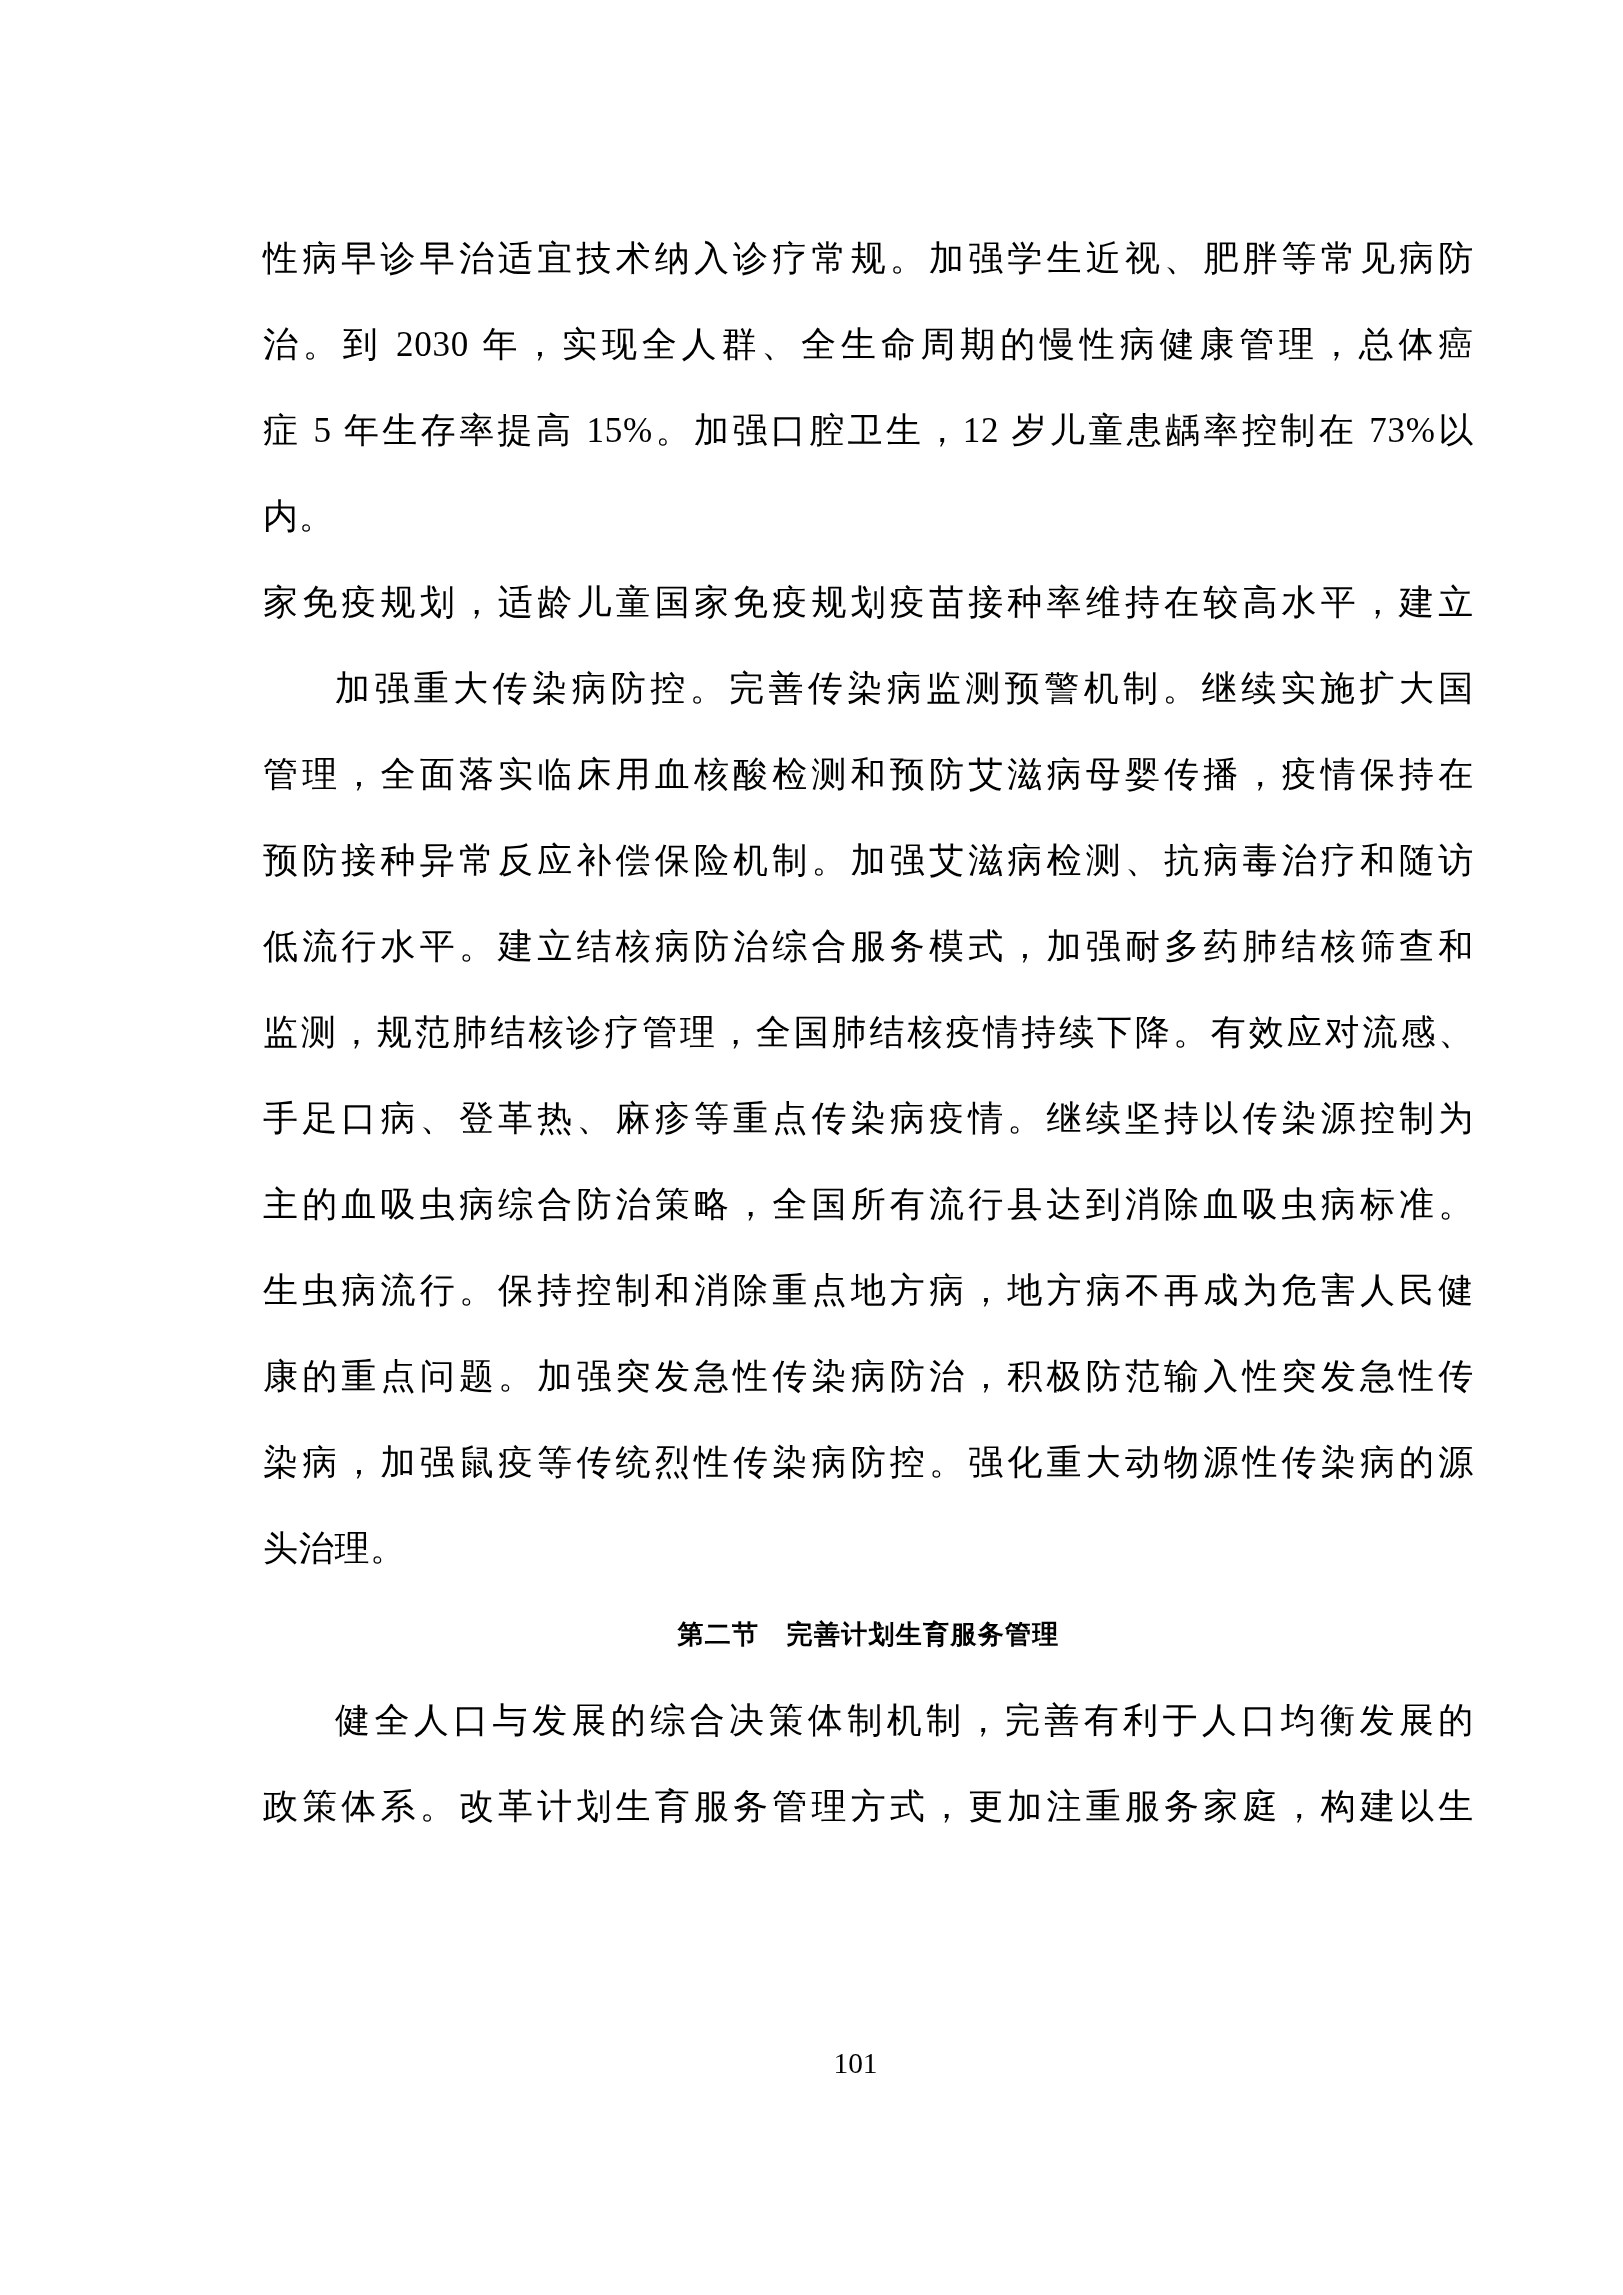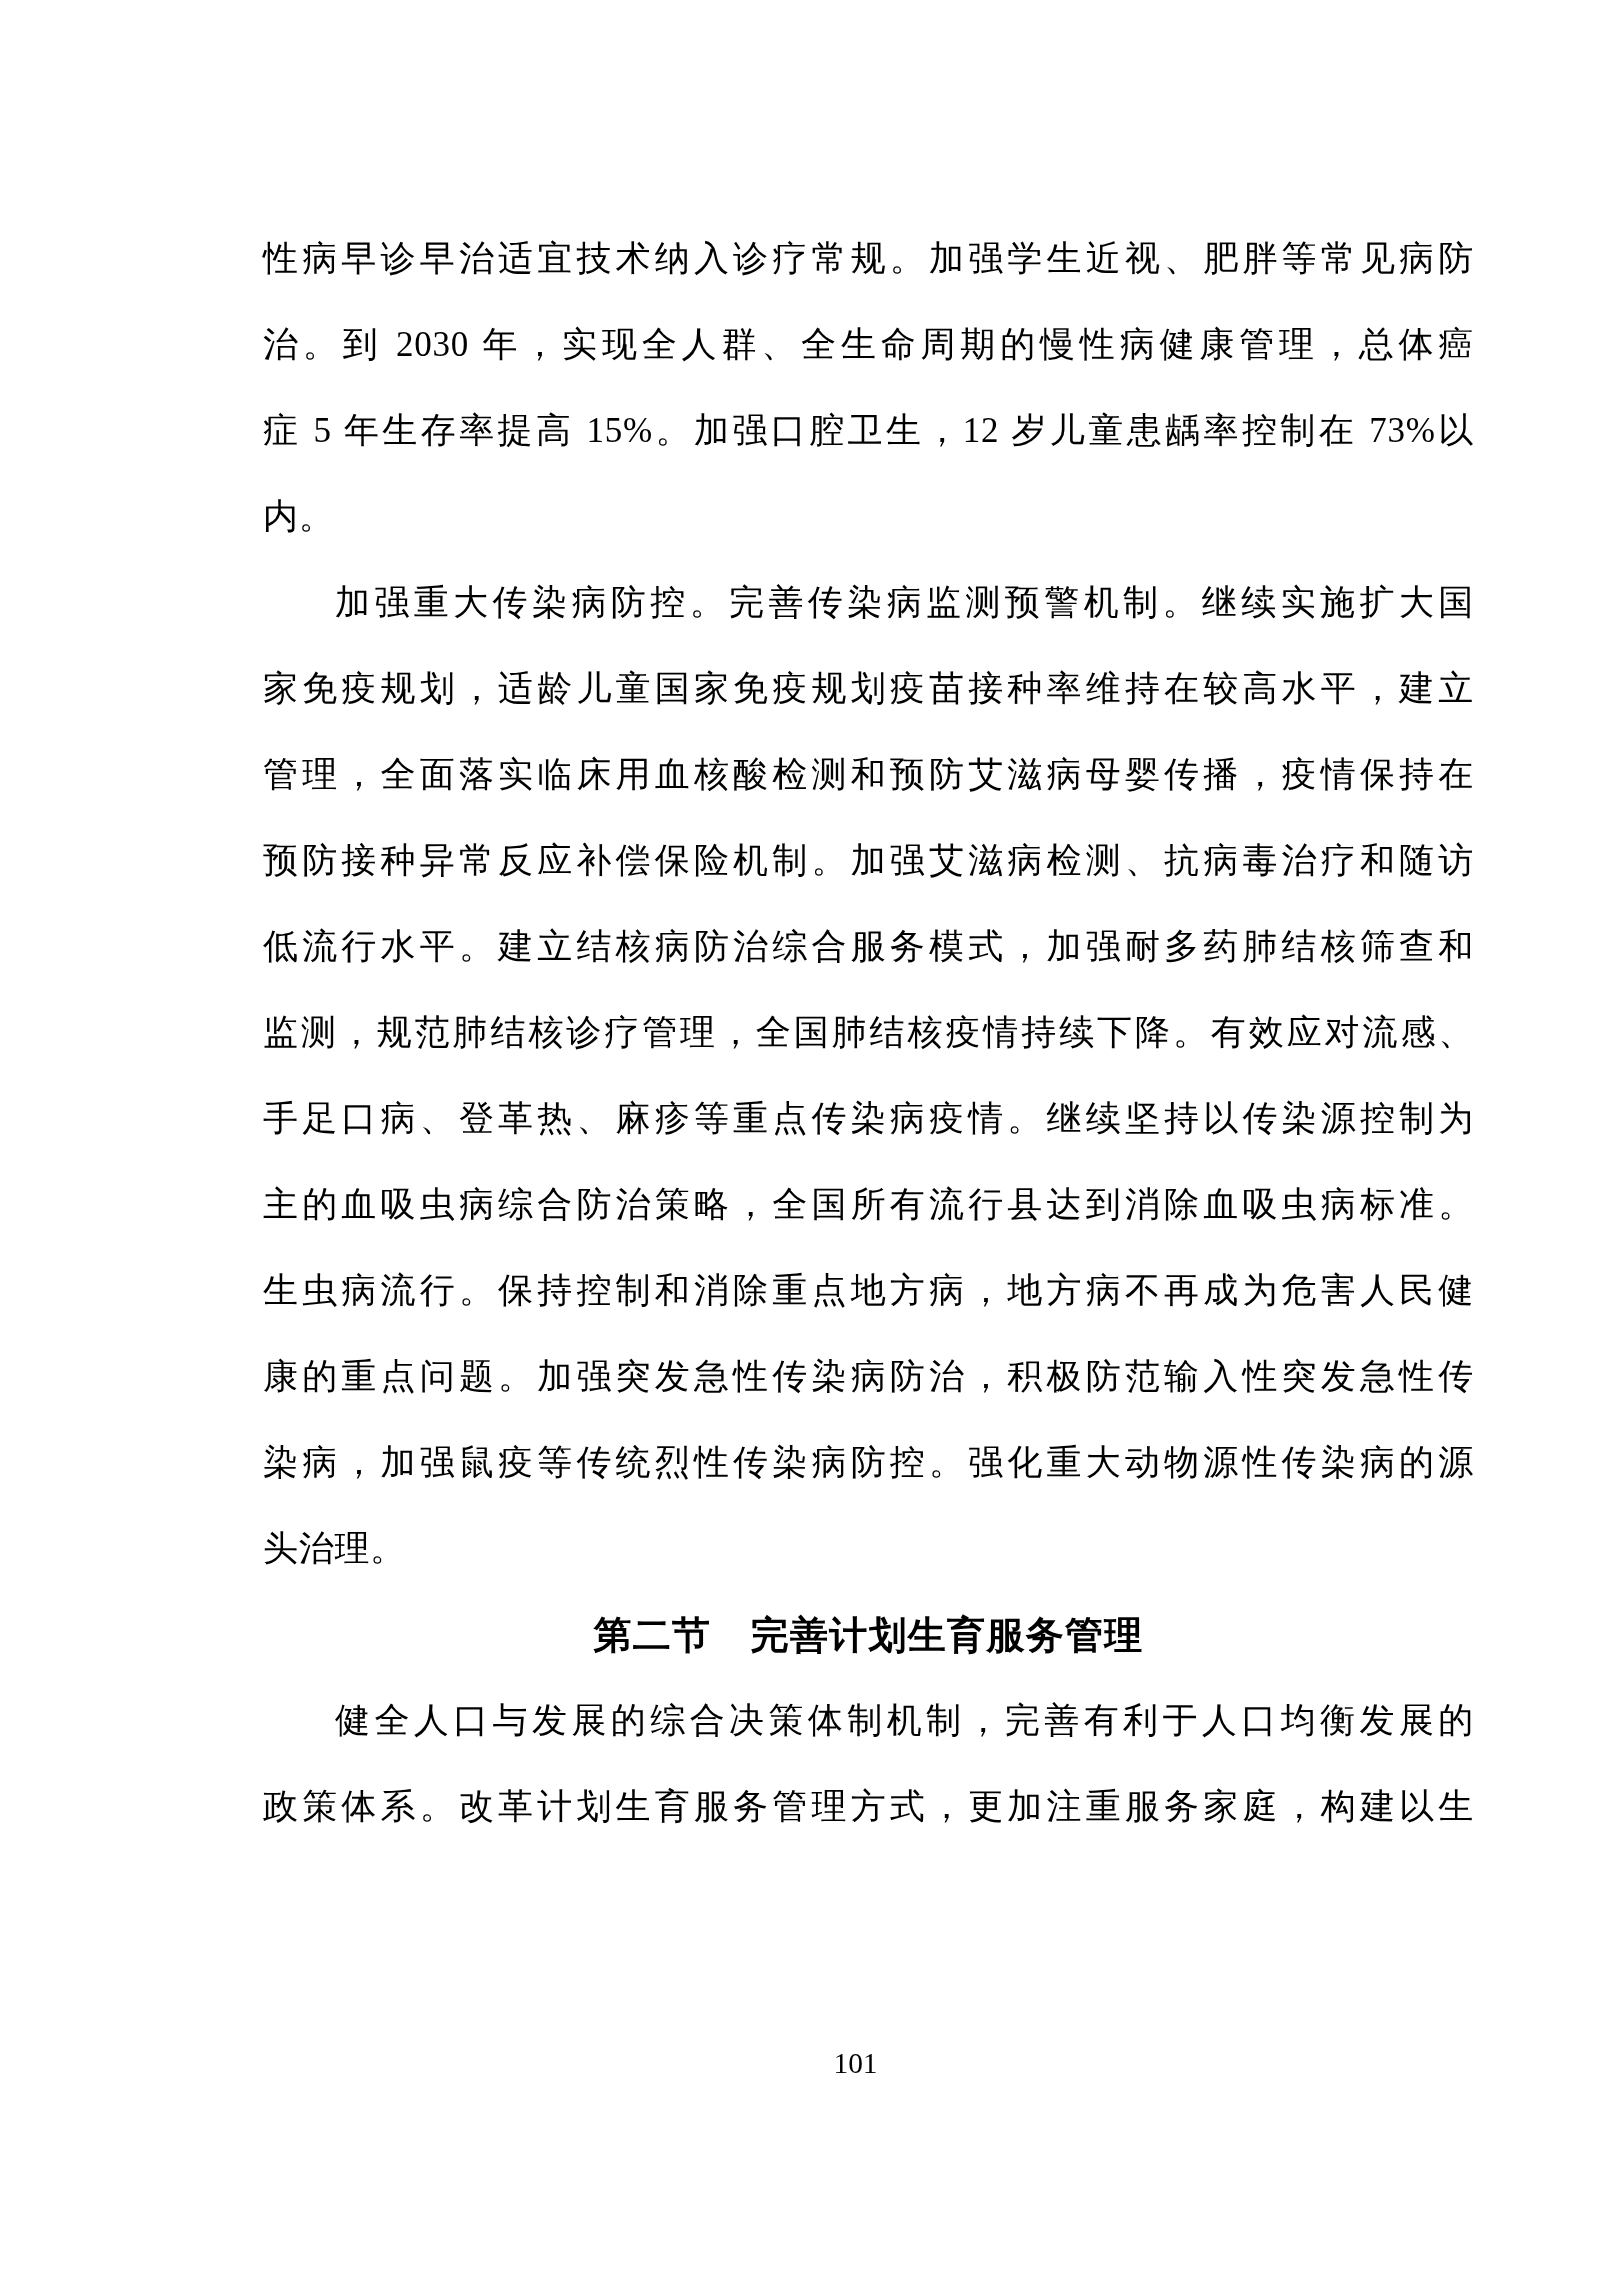--- a/index.html
+++ b/index.html
@@ -35,21 +35,21 @@
   .ln.endp {
     text-align: left;
     text-align-last: left;
   }
   .ln.indent {
     text-indent: 72px;
   }
   .heading {
     height: 86px;
     line-height: 86px;
-    font-size: 38px;
+    font-size: 26px;
     font-weight: 700;
     text-align: right;
     text-align-last: center;
     letter-spacing: 1.3px;
   }
   .page-number {
     position: absolute;
     left: 0;
     top: 2044px;
     width: 1623px;
@@ -68,22 +68,22 @@
   <div class="text-block">
 
     <div>
       <div class="ln">性病早诊早治适宜技术纳入诊疗常规。加强学生近视、肥胖等常见病防</div>
       <div class="ln">治。到 2030 年，实现全人群、全生命周期的慢性病健康管理，总体癌</div>
       <div class="ln">症 5 年生存率提高 15%。加强口腔卫生，12 岁儿童患龋率控制在 73%以</div>
       <div class="ln endp">内。</div>
     </div>
 
     <div>
+      <div class="ln">家免疫规划，适龄儿童国家免疫规划疫苗接种率维持在较高水平，建立</div>
       <div class="ln indent">加强重大传染病防控。完善传染病监测预警机制。继续实施扩大国</div>
-      <div class="ln">家免疫规划，适龄儿童国家免疫规划疫苗接种率维持在较高水平，建立</div>
       <div class="ln">管理，全面落实临床用血核酸检测和预防艾滋病母婴传播，疫情保持在</div>
       <div class="ln">预防接种异常反应补偿保险机制。加强艾滋病检测、抗病毒治疗和随访</div>
       <div class="ln">低流行水平。建立结核病防治综合服务模式，加强耐多药肺结核筛查和</div>
       <div class="ln">监测，规范肺结核诊疗管理，全国肺结核疫情持续下降。有效应对流感、</div>
       <div class="ln">手足口病、登革热、麻疹等重点传染病疫情。继续坚持以传染源控制为</div>
       <div class="ln">主的血吸虫病综合防治策略，全国所有流行县达到消除血吸虫病标准。</div>
       <div class="ln">生虫病流行。保持控制和消除重点地方病，地方病不再成为危害人民健</div>
       <div class="ln">康的重点问题。加强突发急性传染病防治，积极防范输入性突发急性传</div>
       <div class="ln">染病，加强鼠疫等传统烈性传染病防控。强化重大动物源性传染病的源</div>
       <div class="ln endp">头治理。</div>

